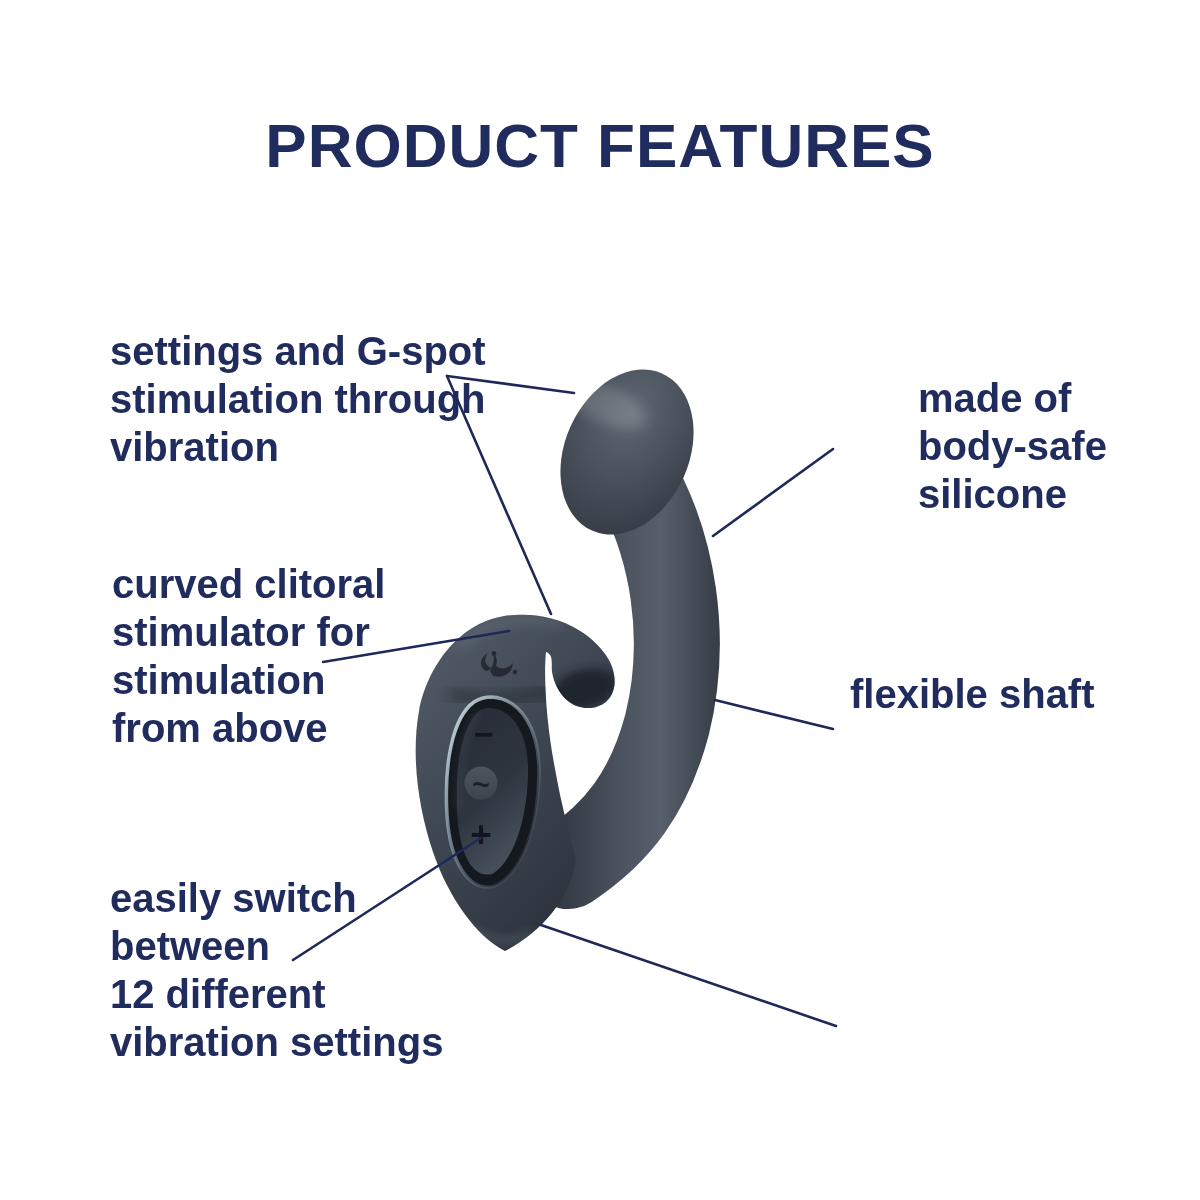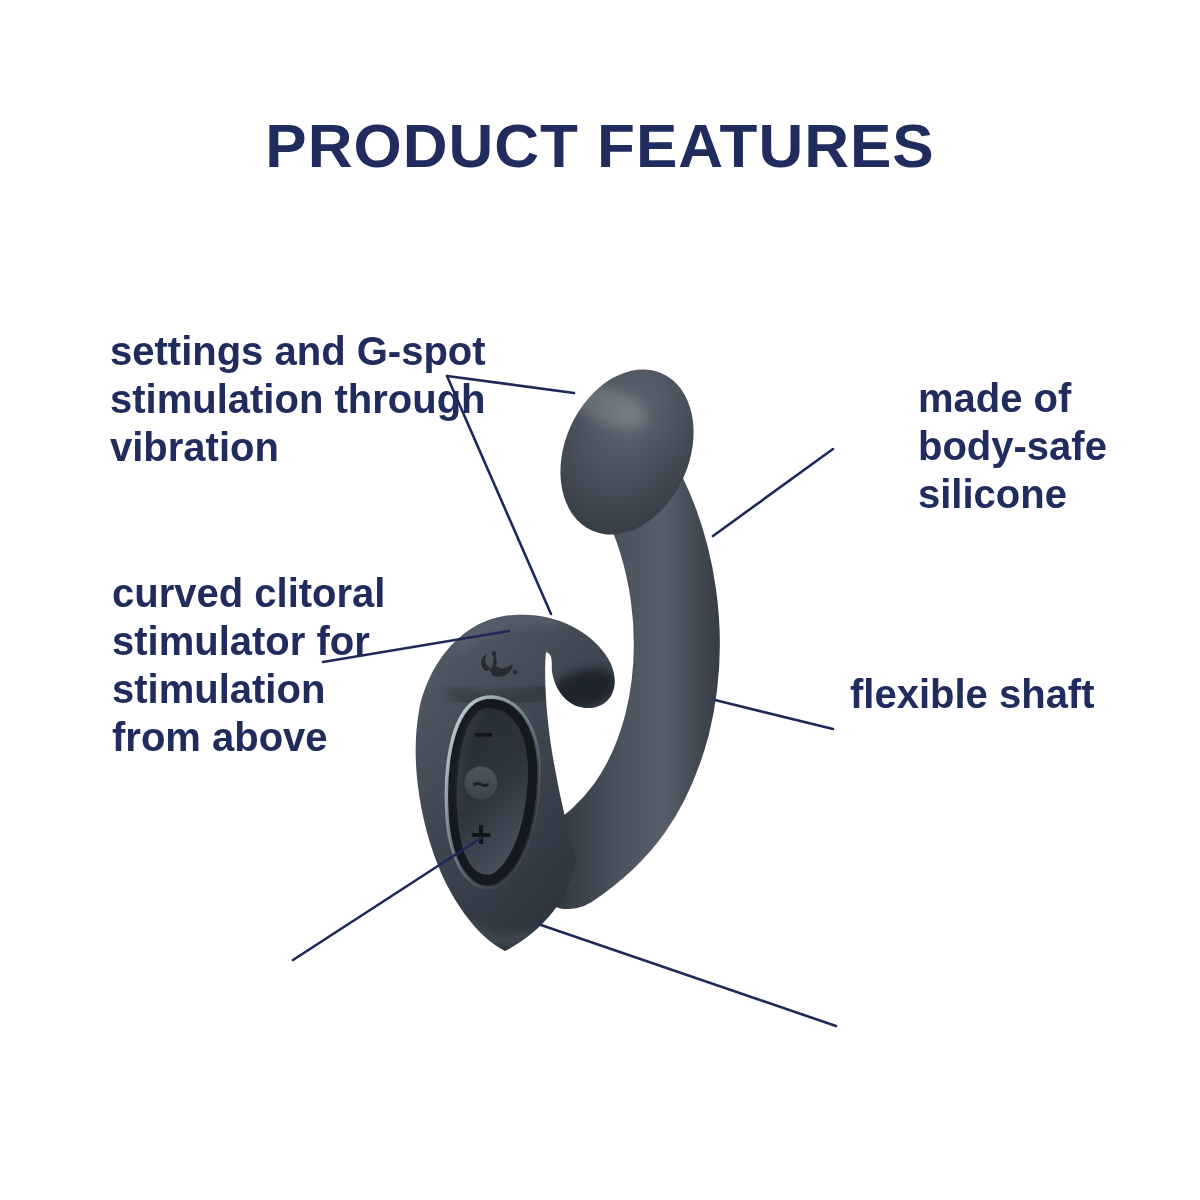--- a/index.html
+++ b/index.html
@@ -9,41 +9,45 @@
   }
   .page-title{
     position:absolute;left:0;top:110px;width:1200px;text-align:center;
     font-size:62px;font-weight:bold;letter-spacing:1px;color:#212c5e;
   }
   .callout{
     position:absolute;color:#212c5e;font-size:40px;font-weight:bold;
     line-height:48px;white-space:pre-line;letter-spacing:0px;
   }
   .lbl-stimulation{left:110px;top:327px;}
-  .lbl-clitoral{left:112px;top:560px;margin-top:9px;}
+  .lbl-clitoral{left:112px;top:560px;}
   .lbl-settings{left:110px;top:874px;}
   .lbl-silicone{left:874px;top:374px;margin-left:44px;}
   .lbl-shaft{left:850px;top:670px;}
   .lbl-magnetic{left:853px;top:921px;}
   svg.scene{position:absolute;left:0;top:0;width:1200px;height:1200px;}
 </style>
 </head>
 <body>
 
 <div class="canvas">
 
   <div class="page-title">PRODUCT FEATURES</div>
 
   <div class="callout lbl-stimulation">settings and G-spot
 stimulation through
 vibration</div>
   <div class="callout lbl-clitoral">curved clitoral
 stimulator for
 stimulation
 from above</div>
+  <div class="callout lbl-settings">easily switch
+between
+12 different
+vibration settings</div>
 
   <div class="callout lbl-silicone">made of
 body-safe
 silicone</div>
   <div class="callout lbl-shaft">flexible shaft</div>
 
   <svg class="scene" viewBox="0 0 1200 1200" aria-hidden="true">
     <defs>
       <radialGradient id="gHead" cx="0.40" cy="0.28" r="0.85">
         <stop offset="0%" stop-color="#5f6872"></stop>

